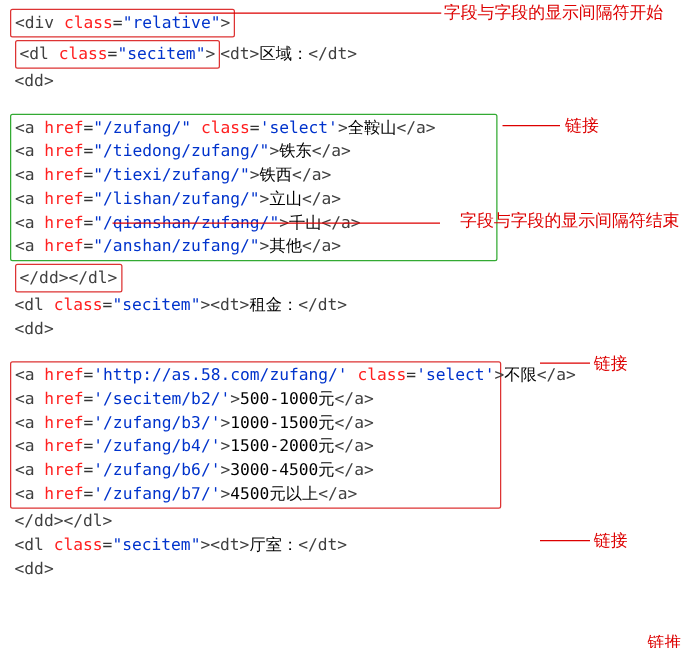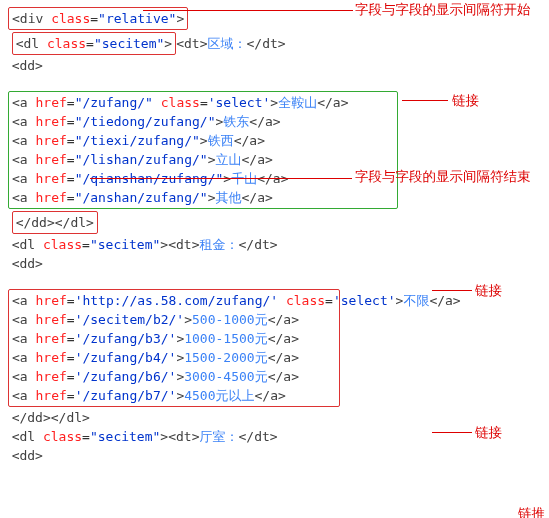--- a/index.html
+++ b/index.html
@@ -9,21 +9,21 @@
   background: #fff;
   width: 549px;
   color: #333;
 }
 .container { position: relative; padding: 2px; }
 .code-area { padding: 4px 6px; }
 .line { line-height: 19px; white-space: pre; font-family: SimSun, monospace; font-size: 13px; }
 .tag { color: #404040; }
 .attr { color: #ff2020; }
 .val { color: #0033cc; }
-.txt { color: #3b82f6; }
+.txt { color: #000000; }
 
 .box { border: 1.5px solid; border-radius: 2px; margin: 1px 0; display: inline-block; padding: 1px 3px; }
 .box-wide { display: block; }
 .box-green { border-color: #33aa33; }
 .box-red { border-color: #dd3333; }
 .lead-h { position: absolute; border-top: 1.5px solid #dd0000; }
 .annot-text { position: absolute; color: #dd0000; font-size: 13.5px; font-family: "Microsoft YaHei", sans-serif; }
 </style>
 </head>
 <body>
@@ -49,21 +49,21 @@
         <div class="line"><span class="tag">&lt;a</span> <span class="attr">href</span>=<span class="val">"/qianshan/zufang/"</span><span class="tag">&gt;</span><span class="txt">千山</span><span class="tag">&lt;/a&gt;</span></div>
         <div class="line"><span class="tag">&lt;a</span> <span class="attr">href</span>=<span class="val">"/anshan/zufang/"</span><span class="tag">&gt;</span><span class="txt">其他</span><span class="tag">&lt;/a&gt;</span></div>
       </span>
 
 &nbsp;<span class="box box-red"><span class="line"><span class="tag">&lt;/dd&gt;&lt;/dl&gt;</span></span></span><br>
 
 
 &nbsp;<span class="line"><span class="tag">&lt;dl</span> <span class="attr">class</span>=<span class="val">"secitem"</span><span class="tag">&gt;&lt;dt&gt;</span><span class="txt">租金：</span><span class="tag">&lt;/dt&gt;</span></span><br>
 &nbsp;<span class="line"><span class="tag">&lt;dd&gt;</span></span><br>
 
-&nbsp;<span class="box box-red box-wide" style="width:332px" id="links2">
+&nbsp;<span class="box box-red box-wide" style="width:393px" id="links2">
         <div class="line"><span class="tag">&lt;a</span> <span class="attr">href</span>=<span class="val">'http://as.58.com/zufang/'</span> <span class="attr">class</span>=<span class="val">'select'</span><span class="tag">&gt;</span><span class="txt">不限</span><span class="tag">&lt;/a&gt;</span></div>
         <div class="line"><span class="tag">&lt;a</span> <span class="attr">href</span>=<span class="val">'/secitem/b2/'</span><span class="tag">&gt;</span><span class="txt">500-1000元</span><span class="tag">&lt;/a&gt;</span></div>
         <div class="line"><span class="tag">&lt;a</span> <span class="attr">href</span>=<span class="val">'/zufang/b3/'</span><span class="tag">&gt;</span><span class="txt">1000-1500元</span><span class="tag">&lt;/a&gt;</span></div>
         <div class="line"><span class="tag">&lt;a</span> <span class="attr">href</span>=<span class="val">'/zufang/b4/'</span><span class="tag">&gt;</span><span class="txt">1500-2000元</span><span class="tag">&lt;/a&gt;</span></div>
         <div class="line"><span class="tag">&lt;a</span> <span class="attr">href</span>=<span class="val">'/zufang/b6/'</span><span class="tag">&gt;</span><span class="txt">3000-4500元</span><span class="tag">&lt;/a&gt;</span></div>
         <div class="line"><span class="tag">&lt;a</span> <span class="attr">href</span>=<span class="val">'/zufang/b7/'</span><span class="tag">&gt;</span><span class="txt">4500元以上</span><span class="tag">&lt;/a&gt;</span></div>
       </span>
 
 &nbsp;<span class="line"><span class="tag">&lt;/dd&gt;&lt;/dl&gt;</span></span><br>
 
@@ -83,21 +83,21 @@
 
 </div>
 
 <div class="lead-h" style="top:10px;left:143px;width:210px"></div>
 <div class="annot-text" style="top:1px;left:355px">字段与字段的显示间隔符开始</div>
 
 <div class="lead-h" style="top:100px;left:402px;width:46px"></div>
 <div class="annot-text" style="top:92px;left:452px">链接</div>
 
 <div class="lead-h" style="top:178px;left:90px;width:262px"></div>
-<div class="annot-text" style="top:168px;left:355px">字段与字段的显示间隔符结束</div>
+<div class="annot-text" style="top:168px;left:368px">字段与字段的显示间隔符结束</div>
 
 <div class="lead-h" style="top:290px;left:432px;width:40px"></div>
 <div class="annot-text" style="top:282px;left:475px">链接</div>
 
 <div class="lead-h" style="top:432px;left:432px;width:40px"></div>
 <div class="annot-text" style="top:424px;left:475px">链接</div>
 
 <div class="annot-text" style="top:505px;left:518px">链推</div>
 
 </div>

